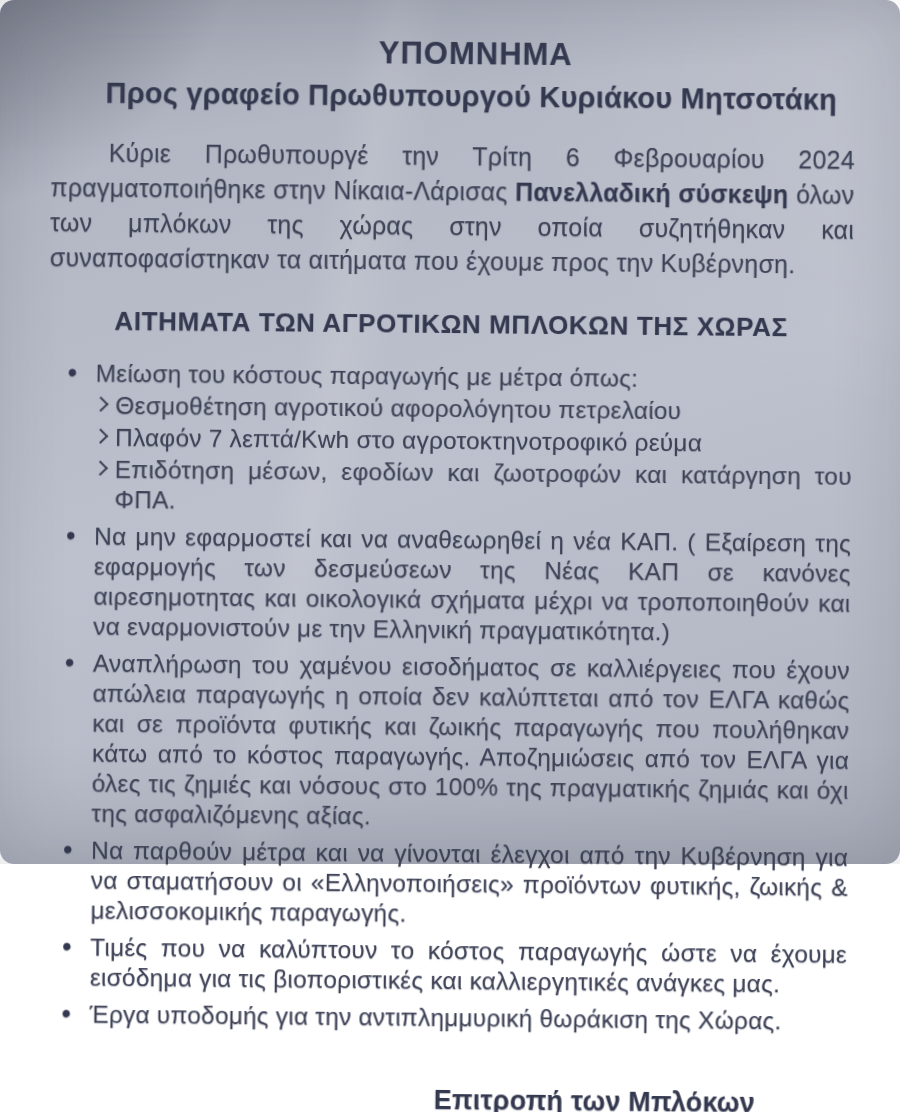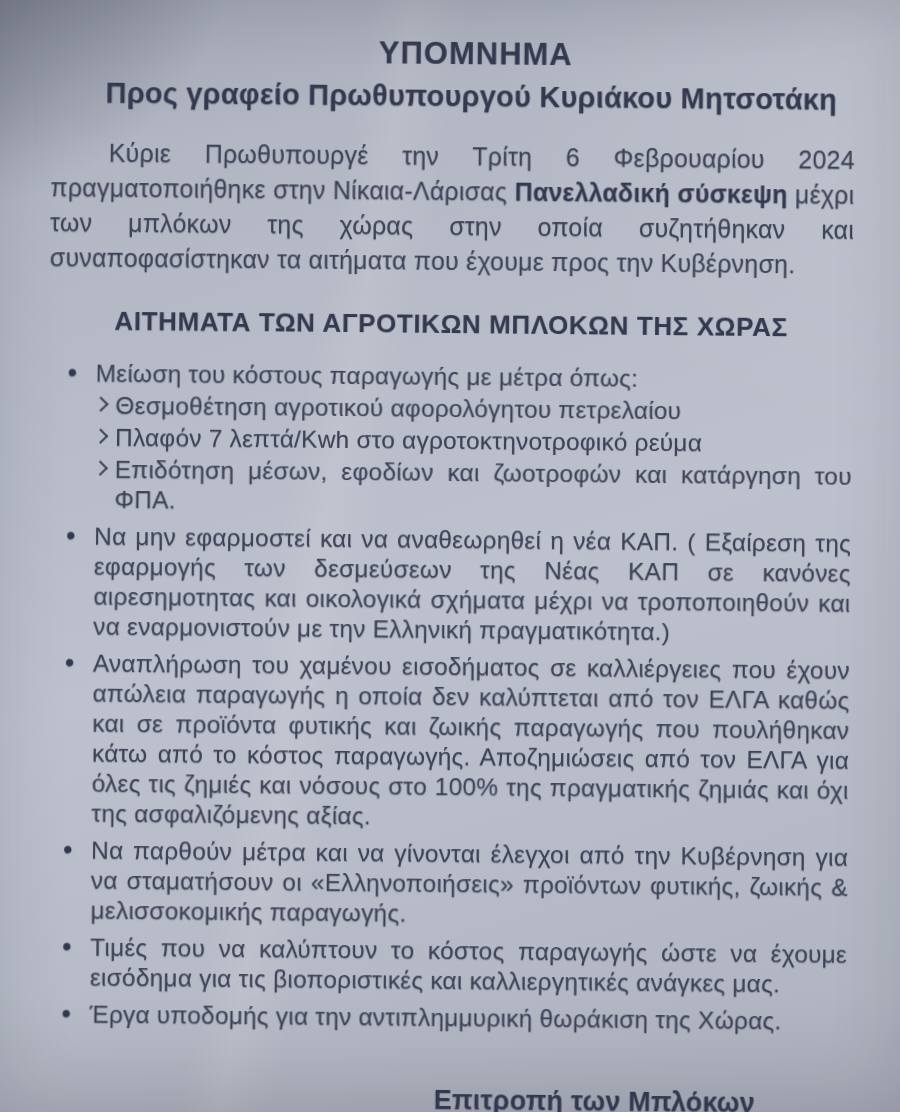--- a/index.html
+++ b/index.html
@@ -6,27 +6,28 @@
     margin: 0;
     padding: 0;
     width: 900px;
     height: 1112px;
     overflow: hidden;
     font-family: "Liberation Sans", "DejaVu Sans", sans-serif;
   }
   .page {
     position: relative;
     width: 900px;
-    height: 1112px;
+    height: 864px;
     background:
       radial-gradient(circle 420px at -60px -90px, rgba(22,25,38,0.40), rgba(22,25,38,0.16) 45%, rgba(22,25,38,0) 72%),
       radial-gradient(ellipse 700px 500px at 108% 12%, rgba(255,255,255,0.10), rgba(255,255,255,0) 65%),
       linear-gradient(100deg, rgba(255,255,255,0) 34%, rgba(255,255,255,0.09) 38%, rgba(255,255,255,0) 43%),
       linear-gradient(162deg, #aeb2bf 0%, #b6bac6 26%, #bdc1cd 52%, #b7bbc7 74%, #aeb2be 100%);
     box-shadow: inset 0 0 70px rgba(38,42,58,0.14);
+    border-radius: 14px;
   }
   .page::before {
     content: "";
     position: absolute;
     left: 0; top: 0; right: 0; height: 150px;
     background: linear-gradient(172deg, rgba(30,33,46,0.10), rgba(30,33,46,0) 60%);
     pointer-events: none;
   }
   .page::after {
     content: "";
@@ -139,21 +140,21 @@
 </head>
 <body>
 
 <div class="page">
   <div class="content">
 
     <h1 class="doc-title">ΥΠΟΜΝΗΜΑ</h1>
 
     <h2 class="doc-subtitle">Προς γραφείο Πρωθυπουργού Κυριάκου Μητσοτάκη</h2>
 
-    <p class="intro"><span>Κύριε Πρωθυπουργέ την Τρίτη 6 Φεβρουαρίου 2024 πραγματοποιήθηκε στην Νίκαια-Λάρισας </span><b>Πανελλαδική σύσκεψη</b><span> μέχρι των μπλόκων της χώρας στην οποία συζητήθηκαν και συναποφασίστηκαν τα αιτήματα που έχουμε προς την Κυβέρνηση.</span></p>
+    <p class="intro"><span>Κύριε Πρωθυπουργέ την Τρίτη 6 Φεβρουαρίου 2024 πραγματοποιήθηκε στην Νίκαια-Λάρισας </span><b>Πανελλαδική σύσκεψη</b><span> όλων των μπλόκων της χώρας στην οποία συζητήθηκαν και συναποφασίστηκαν τα αιτήματα που έχουμε προς την Κυβέρνηση.</span></p>
 
     <h3 class="section-heading">ΑΙΤΗΜΑΤΑ ΤΩΝ ΑΓΡΟΤΙΚΩΝ ΜΠΛΟΚΩΝ ΤΗΣ ΧΩΡΑΣ</h3>
 
     <ul class="demands">
         <li class="demand">
           <span class="dot">•</span>
           <span class="btext">Μείωση του κόστους παραγωγής με μέτρα όπως:</span>
           <ul class="sublist">
             <li class="subitem">
               <span class="arrow"></span>

